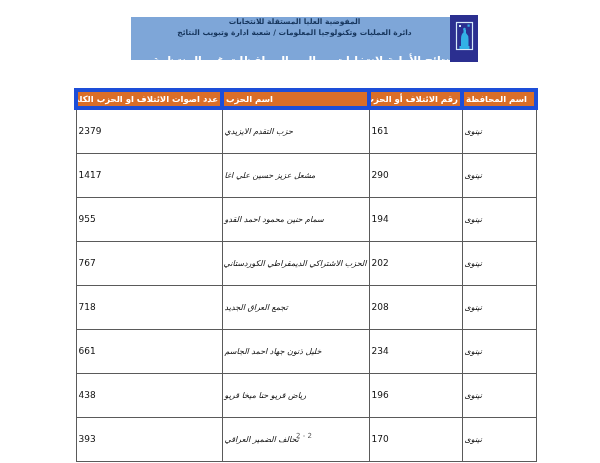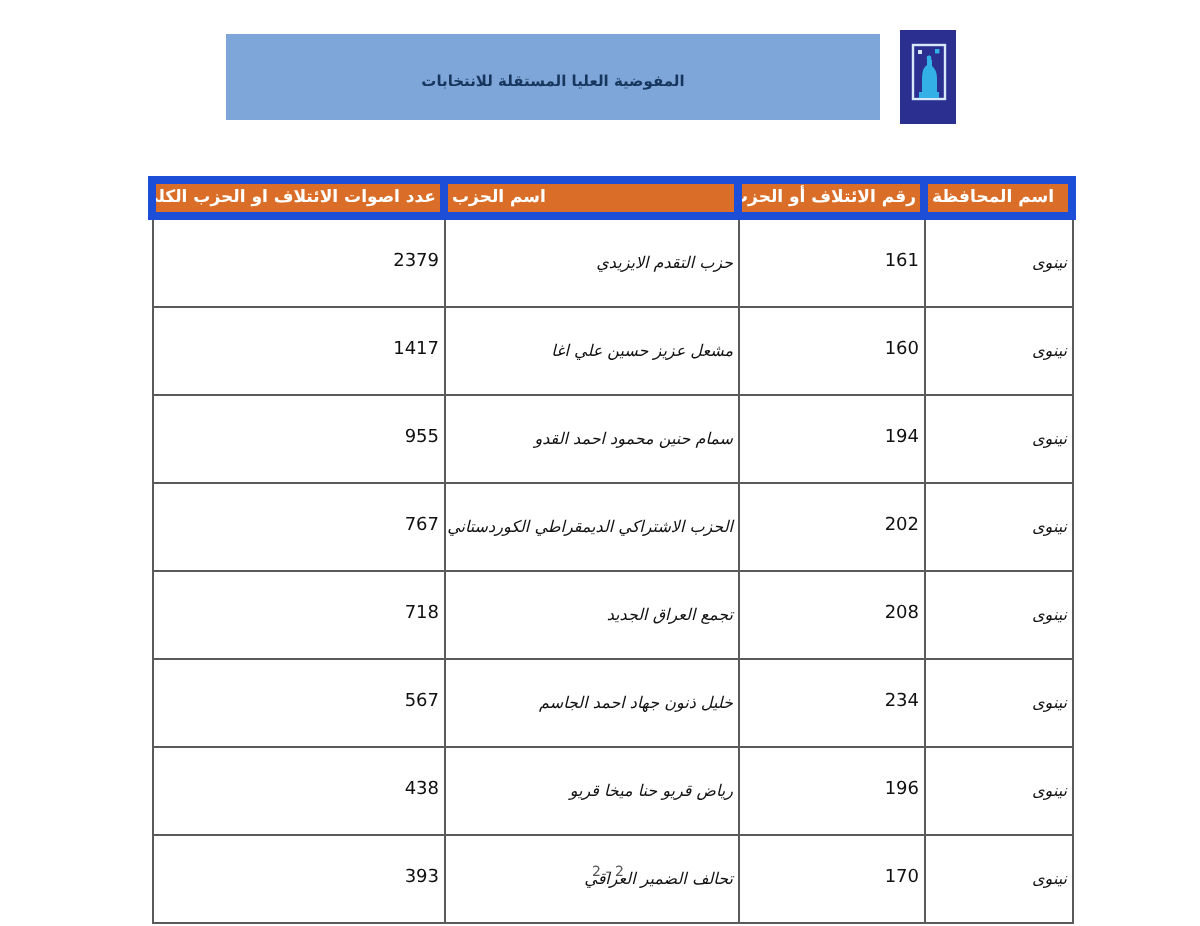--- a/index.html
+++ b/index.html
@@ -7,26 +7,26 @@
     width: 600px; height: 463px;
     background: #ffffff;
     font-family: "DejaVu Sans", sans-serif;
     position: relative;
     overflow: hidden;
   }
   .page { position: absolute; inset: 0; background: #ffffff; }
 
   
   .banner {
-    position: absolute; left: 113px; top: 17px;
+    position: absolute; left: 131px; top: 17px;
     width: 327px; height: 43px;
     background: #7ea6d8;
     direction: rtl;
     text-align: center;
-    padding-top: 19px;
+    padding-top: 0;
   }
   .banner .line-small {
     font-size: 7.5px; line-height: 1.4;
     color: #17365d; font-weight: bold;
   }
   .banner .line-title {
     font-size: 11px; line-height: 1.3;
     color: #ffffff; font-weight: bold;
     margin-top: 16px;
     text-align: right;
@@ -59,21 +59,21 @@
     border: 4px solid #1d4ed8;
     direction: rtl;
     text-align: left;
     padding: 0 2px;
     white-space: nowrap;
     overflow: hidden;
   }
   table.results td {
     border: 1px solid #5a5a5a;
     height: 14px;
-    text-align: right;
+    text-align: left;
     vertical-align: middle;
     font-size: 9px;
     color: #111111;
     padding: 17px 2px;
     white-space: nowrap;
     overflow: hidden;
     line-height: 1;
   }
   table.results td.arabic {
     direction: rtl;
@@ -90,20 +90,21 @@
     color: #555555;
   }
 </style>
 </head>
 <body>
 
 <div class="page">
 
   <div class="banner">
     <div class="line-small">المفوضية العليا المستقلة للانتخابات</div>
+    <div class="line-small">دائرة العمليات وتكنولوجيا المعلومات / شعبة ادارة وتبويب النتائج</div>
     <div class="line-title">النتائج الأولية لانتخابات مجالس المحافظات غير المنتظمة بإقليم ٢٠٢٣</div>
   </div>
 
   <div class="logo">
     <svg width="28" height="47" viewBox="0 0 28 47" xmlns="http://www.w3.org/2000/svg">
       <rect x="0" y="0" width="28" height="47" fill="#2b2f90"></rect>
       <rect x="6.5" y="7.5" width="16" height="27" fill="none" stroke="#d6e9f8" stroke-width="1.2"></rect>
       <rect x="9" y="10" width="2" height="2" fill="#d6e9f8"></rect>
       <rect x="17.5" y="9.5" width="2.2" height="2.2" fill="#33b1e6"></rect>
       <circle cx="14.5" cy="14" r="1.2" fill="#33b1e6"></circle>
@@ -130,21 +131,21 @@
     <tbody>
       <tr>
         <td>2379</td>
         <td class="arabic">حزب التقدم الايزيدي</td>
         <td>161</td>
         <td class="arabic">نينوى</td>
       </tr>
       <tr>
         <td>1417</td>
         <td class="arabic">مشعل عزيز حسين علي اغا</td>
-        <td>160</td>
+        <td>290</td>
         <td class="arabic">نينوى</td>
       </tr>
       <tr>
         <td>955</td>
         <td class="arabic">سمام حنين محمود احمد القدو</td>
         <td>194</td>
         <td class="arabic">نينوى</td>
       </tr>
       <tr>
         <td>767</td>
@@ -152,21 +153,21 @@
         <td>202</td>
         <td class="arabic">نينوى</td>
       </tr>
       <tr>
         <td>718</td>
         <td class="arabic">تجمع العراق الجديد</td>
         <td>208</td>
         <td class="arabic">نينوى</td>
       </tr>
       <tr>
-        <td>567</td>
+        <td>661</td>
         <td class="arabic">خليل ذنون جهاد احمد الجاسم</td>
         <td>234</td>
         <td class="arabic">نينوى</td>
       </tr>
       <tr>
         <td>438</td>
         <td class="arabic">رياض قريو حنا ميخا قريو</td>
         <td>196</td>
         <td class="arabic">نينوى</td>
       </tr>

